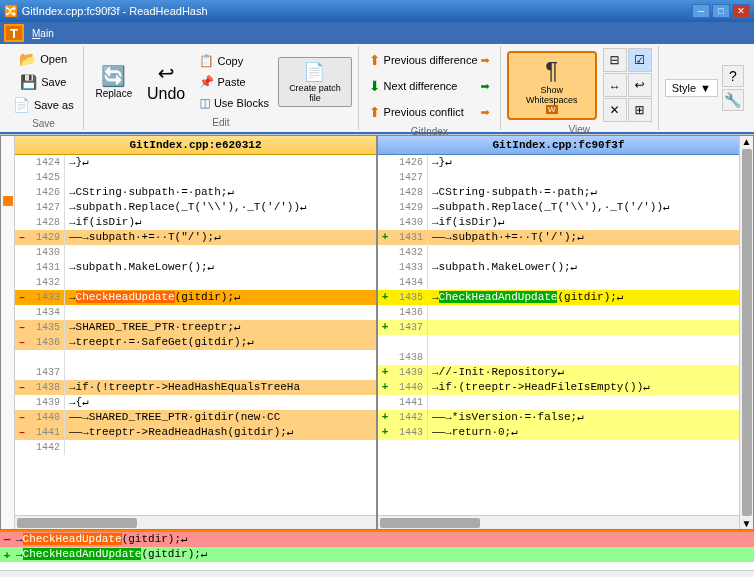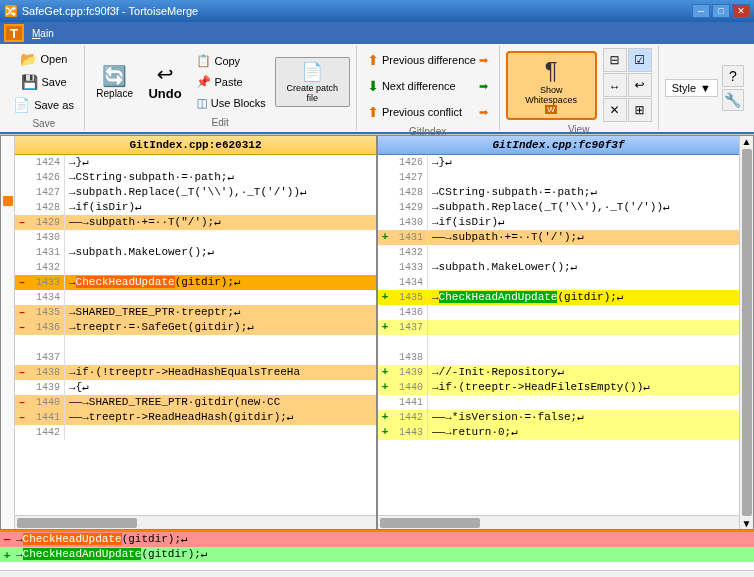--- a/index.html
+++ b/index.html
@@ -165,21 +165,20 @@
       background: linear-gradient(to bottom, #ffe090, #ffcc50);
       border-bottom: 1px solid #cc9900;
       text-align: center;
       padding: 3px;
       font-size: 11px;
       font-weight: bold;
     }
     .diff-pane-right .diff-pane-header {
       background: linear-gradient(to bottom, #b0d0ff, #80b0f0);
       border-bottom: 1px solid #5080c0;
-      font-style: italic;
     }
     .diff-content {
       overflow: auto;
       flex: 1;
     }
     .diff-line {
       display: flex;
       min-height: 15px;
       line-height: 15px;
     }
@@ -274,21 +273,21 @@
       gap: 2px;
       flex: 1;
       justify-content: center;
     }
   </style>
 </head>
 <body>
 
 <div id="titlebar">
   <span style="margin-right:4px;">🔀</span>
-  <span>SafeGet.cpp:fc90f3f - TortoiseMerge</span>
+  <span>GitIndex.cpp:fc90f3f - ReadHeadHash</span>
   <div style="display:flex;gap:2px;margin-left:auto;">
     <div class="win-btn">─</div>
     <div class="win-btn">□</div>
     <div class="win-btn close">✕</div>
   </div>
 </div>
 
 <div style="background:#3a6db5; display:flex; align-items:center; height:22px; padding: 0 4px; gap:4px;">
   <div style="width:20px;height:18px;background:#e07000;border:2px solid #ff9900;display:flex;align-items:center;justify-content:center;color:white;font-weight:bold;font-size:13px;cursor:pointer;">T</div>
   <span style="color:white;font-size:10px;margin-left:4px;">
@@ -321,21 +320,21 @@
       <div class="ribbon-group-inner" style="gap:4px; align-items:flex-start; flex-direction:column; justify-content:center; width:100%;">
         <div style="display:flex; gap:4px; align-items:center;">
 
           <div class="ribbon-btn-large" style="min-width:36px;">
             <span style="font-size:20px;">🔄</span>
             <span style="font-size:10px;">Replace</span>
           </div>
 
           <div class="ribbon-btn-large" style="min-width:36px;">
             <span style="font-size:20px;">↩</span>
-            <span style="font-size:13px;font-weight:bold;">Undo</span>
+            <span style="font-size:16px;">Undo</span>
           </div>
 
           <div style="display:flex; flex-direction:column; gap:1px;">
             <div class="ribbon-btn-small">
               <span style="font-size:12px;">📋</span>
               <span>Copy</span>
             </div>
             <div class="ribbon-btn-small">
               <span style="font-size:12px;">📌</span>
               <span>Paste</span>
@@ -417,20 +416,25 @@
   <div class="diff-pane" style="flex:1; border:none; border-right: 1px solid #888;">
     <div class="diff-pane-header">GitIndex.cpp:e620312</div>
     <div class="diff-content">
       <div class="diff-line bg-normal">
         <div class="line-marker"> </div>
         <div class="line-num">1424</div>
         <div class="line-code">→}↵</div>
       </div>
       <div class="diff-line bg-normal">
         <div class="line-marker"> </div>
+        <div class="line-num">1425</div>
+        <div class="line-code"></div>
+      </div>
+      <div class="diff-line bg-normal">
+        <div class="line-marker"> </div>
         <div class="line-num">1426</div>
         <div class="line-code">→CString·subpath·=·path;↵</div>
       </div>
       <div class="diff-line bg-normal">
         <div class="line-marker"> </div>
         <div class="line-num">1427</div>
         <div class="line-code">→subpath.Replace(_T('\\'),·_T('/'))↵</div>
       </div>
       <div class="diff-line bg-normal">
         <div class="line-marker"> </div>

